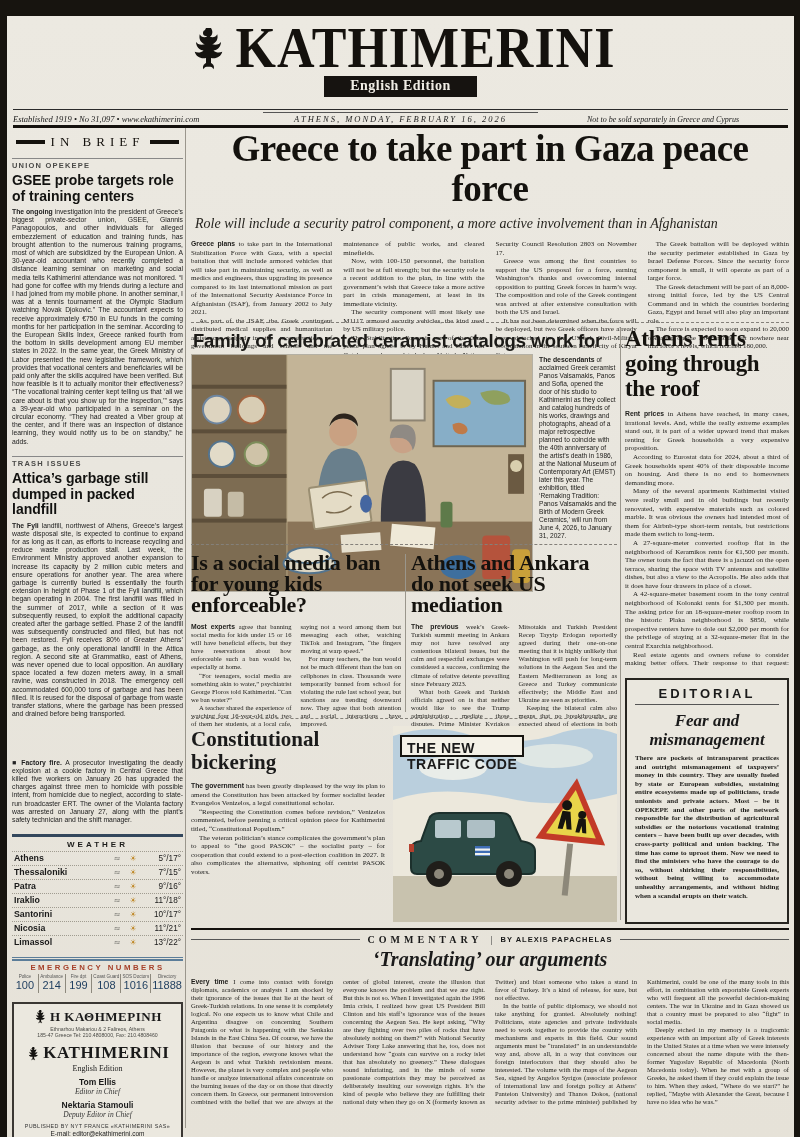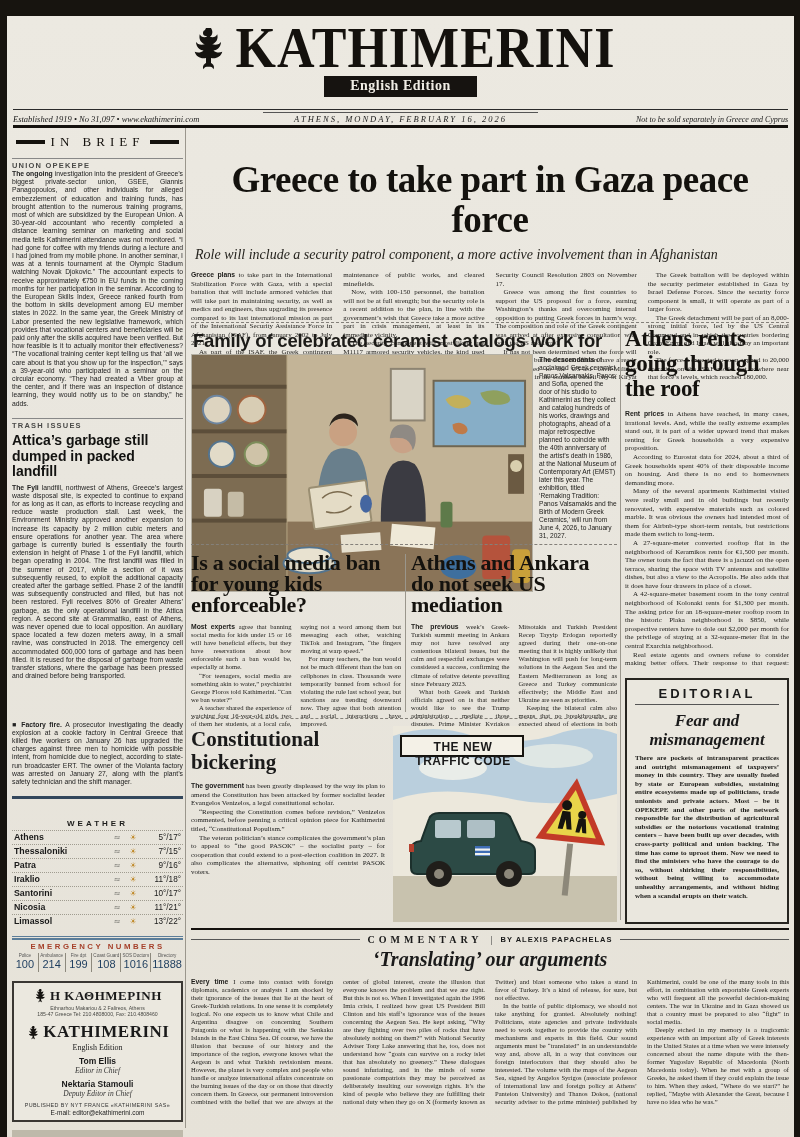--- a/index.html
+++ b/index.html
@@ -13,38 +13,38 @@
   
   .masthead { position:absolute; left:0; top:6px; width:100%; text-align:center; }
   .mast-row { display:flex; justify-content:center; align-items:center; gap:10px; }
   .eagle { width:40px; height:46px; fill:#151310; }
   .eagle-small { width:13px; height:15px; fill:#151310; vertical-align:-3px; }
   .mast-title { font-family:"Liberation Serif",serif; font-weight:700; font-size:52px; letter-spacing:1px; color:#14110d; transform:scaleY(1.1); line-height:1; }
   .edition-banner { display:inline-block; margin-top:2px; background:#161310; color:#f0ede5; font-family:"Liberation Serif",serif; font-size:14px; font-weight:700; padding:2px 26px 3px; letter-spacing:.5px; }
   .dateline { position:absolute; left:6px; top:93px; width:775px; display:flex; align-items:center; border-top:1px solid #2a2a2a; padding-top:2px; }
   .dateline .dl-left { flex:1; font-style:italic; font-weight:400; font-size:8.5px; text-align:left; }
   .dateline .dl-center { flex:1.1; font-size:8.5px; letter-spacing:2px; text-align:center; border-top:1px solid #555; border-bottom:1px solid #555; padding:1px 0; font-style:italic; }
-  .dateline .dl-right { flex:1; font-style:italic; font-size:8px; text-align:right; }
+  .dateline .dl-right { flex:1; font-style:italic; font-size:8px; text-align:center; }
   .rule-thick { position:absolute; left:6px; top:109px; width:775px; height:3px; background:#14110d; }
   
   .sidebar { position:absolute; left:5px; top:116px; width:171px; }
   .sidebar-divider { position:absolute; left:178px; top:112px; width:1px; height:1000px; background:#9a968c; }
   .inbrief-head { display:flex; align-items:center; gap:6px; margin:2px 4px 6px; }
   .inbrief-head .bar { flex:1; height:4px; background:#14110d; }
   .inbrief-head .t { font-family:"Liberation Serif",serif; font-size:13px; letter-spacing:5px; color:#14110d; }
   .kicker { border-top:1px solid #888; margin-top:8px; padding-top:2px; font-family:"Liberation Sans",sans-serif; font-size:7.5px; font-weight:700; letter-spacing:1.2px; color:#4a4a48; }
   .brief-h { font-family:"Liberation Sans",sans-serif; font-weight:700; font-size:14px; line-height:15.5px; color:#121210; margin:3px 0 4px; }
   .brief-body { font-family:"Liberation Sans",sans-serif; font-size:6.8px; line-height:8.2px; text-align:justify; color:#222; overflow:hidden; }
   .brief-body b { font-weight:700; }
   .bb1 { height:240px; }
   .bb2 { height:230px; }
   .note { margin-top:7px; height:66px; }
   
   .weather { margin-top:9px; border-top:3px solid #33475c; padding-top:2px; }
-  .weather-head { text-align:center; font-family:"Liberation Sans",sans-serif; font-size:8px; font-weight:700; letter-spacing:3px; color:#1d1d1b; padding:1px 0 2px;margin-top:17px; }
+  .weather-head { text-align:center; font-family:"Liberation Sans",sans-serif; font-size:8px; font-weight:700; letter-spacing:3px; color:#1d1d1b; padding:1px 0 2px; }
   .wrow { display:flex; align-items:center; border-top:1px dotted #a09c90; padding:1.5px 2px; }
   .wrow .city { flex:1; font-family:"Liberation Sans",sans-serif; font-weight:700; font-size:8.8px; }
   .wrow .wic { width:16px; text-align:center; font-family:"DejaVu Sans",sans-serif; font-size:8px; color:#6b6b66; }
   .wrow .sic { width:16px; text-align:center; font-family:"DejaVu Sans",sans-serif; font-size:8px; color:#c08a2a; }
   .wrow .temp { width:40px; text-align:right; font-family:"Liberation Sans",sans-serif; font-size:8.2px; }
   
   .emg { margin-top:8px; border-top:1px solid #5b7d99; }
   .emg-inner { border-top:2px solid #5b7d99; margin-top:1px; }
   .emg-head { text-align:center; font-family:"Liberation Sans",sans-serif; font-size:7.8px; font-weight:700; letter-spacing:2.5px; color:#a6402a; padding:2px 0; }
   .emg-row { display:flex; }
@@ -59,21 +59,21 @@
   .imp-title { font-family:"Liberation Serif",serif; font-weight:700; font-size:17px; margin-top:4px; letter-spacing:.5px; }
   .imp-ed { font-family:"Liberation Serif",serif; font-size:8px; margin-top:1px; }
   .imp-name { font-family:"Liberation Sans",sans-serif; font-weight:700; font-size:8.5px; margin-top:4px; }
   .imp-role { font-family:"Liberation Serif",serif; font-style:italic; font-size:7.5px; color:#333; }
   .imp-pub { font-family:"Liberation Sans",sans-serif; font-size:5.4px; letter-spacing:.4px; margin-top:4px; color:#333; }
   .imp-mail { font-family:"Liberation Sans",sans-serif; font-size:6.5px; margin-top:1px; }
   
   .subs { margin-top:8px; background:#beb9aa; padding:3px 4px 4px; }
   
   .main-block { position:absolute; }
-  .gaza { left:184px; top:113px; width:598px;margin-top:31px; }
+  .gaza { left:184px; top:113px; width:598px; }
   .gaza-h { font-family:"Liberation Serif",serif; font-weight:600; font-size:37px; text-align:center; color:#14120e; letter-spacing:-.5px; line-height:40px; }
   .gaza-sub { font-family:"Liberation Serif",serif; font-style:italic; font-size:14px; color:#26241f; margin:7px 0 0 4px; }
   .body-cols { column-gap:11px; text-align:justify; font-size:7px; line-height:8.5px; color:#1d1c19; overflow:hidden; }
   .body-cols p, .grafs p { text-indent:8px; }
   .body-cols .first, .plain .first { text-indent:0; }
   .gaza-cols { column-count:4; height:128px; margin-top:8px; }
   b.lead { font-family:"Liberation Sans",sans-serif; font-weight:700; font-size:6.8px; }
   .dashed { position:absolute; border-top:1px dashed #84807a; }
   
   .ceramist-h { position:absolute; left:186px; top:314px; width:424px; font-family:"Liberation Sans",sans-serif; font-weight:700; font-size:18.5px; color:#1b1a17; letter-spacing:-.2px; }
@@ -148,20 +148,21 @@
 
   <div class="sidebar-divider"></div>
   <aside class="sidebar">
     <div class="inbrief-head">
       <span class="bar"></span>
       <span class="t">IN BRIEF</span>
       <span class="bar"></span>
     </div>
 
     <div class="kicker">UNION OPEKEPE</div>
+    <h3 class="brief-h">GSEE probe targets role of training centers</h3>
     <p class="brief-body bb1"><b class="lead">The ongoing </b><span>investigation into the president of Greece’s biggest private-sector union, GSEE, Giannis Panagopoulos, and other individuals for alleged embezzlement of education and training funds, has brought attention to the numerous training programs, most of which are subsidized by the European Union. A 30-year-old accountant who recently completed a distance learning seminar on marketing and social media tells Kathimerini attendance was not monitored. “I had gone for coffee with my friends during a lecture and I had joined from my mobile phone. In another seminar, I was at a tennis tournament at the Olympic Stadium watching Novak Djokovic.” The accountant expects to receive approximately €750 in EU funds in the coming months for her participation in the seminar. According to the European Skills Index, Greece ranked fourth from the bottom in skills development among EU member states in 2022. In the same year, the Greek Ministry of Labor presented the new legislative framework, which provides that vocational centers and beneficiaries will be paid only after the skills acquired have been verified. But how feasible is it to actually monitor their effectiveness? “The vocational training center kept telling us that ‘all we care about is that you show up for the inspection,’” says a 39-year-old who participated in a seminar on the circular economy. “They had created a Viber group at the center, and if there was an inspection of distance learning, they would notify us to be on standby,” he adds.</span></p>
 
     <div class="kicker">TRASH ISSUES</div>
     <h3 class="brief-h">Attica’s garbage still dumped in packed landfill</h3>
     <p class="brief-body bb2"><b class="lead">The Fyli </b><span>landfill, northwest of Athens, Greece’s largest waste disposal site, is expected to continue to expand for as long as it can, as efforts to increase recycling and reduce waste production stall. Last week, the Environment Ministry approved another expansion to increase its capacity by 2 million cubic meters and ensure operations for another year. The area where garbage is currently buried is essentially the fourth extension in height of Phase 1 of the Fyli landfill, which began operating in 2004. The first landfill was filled in the summer of 2017, while a section of it was subsequently reused, to exploit the additional capacity created after the garbage settled. Phase 2 of the landfill was subsequently constructed and filled, but has not been restored. Fyli receives 80% of Greater Athens’ garbage, as the only operational landfill in the Attica region. A second site at Grammatiko, east of Athens, was never opened due to local opposition. An auxiliary space located a few dozen meters away, in a small ravine, was constructed in 2018. The emergency cell accommodated 600,000 tons of garbage and has been filled. It is reused for the disposal of garbage from waste transfer stations, where the garbage has been pressed and drained before being transported.</span></p>
 
     <p class="brief-body note"><b class="lead">■ Factory fire. </b><span>A prosecutor investigating the deadly explosion at a cookie factory in Central Greece that killed five workers on January 26 has upgraded the charges against three men to homicide with possible intent, from homicide due to neglect, according to state-run broadcaster ERT. The owner of the Violanta factory was arrested on January 27, along with the plant’s safety technician and the shift manager.</span></p>
 
     <div class="weather">
       <div class="weather-head">WEATHER</div>
@@ -388,21 +389,21 @@
         <path d="M179 52 L214 116 L144 116 Z" fill="#c23a28"></path>
         <path d="M179 64 L204 110 L154 110 Z" fill="#e8d44a"></path>
         <circle cx="172" cy="80" r="5" fill="#16140f"></circle>
         <path d="M168 86 l8 0 l3 18 l-5 0 l-2 -10 l-2 10 l-5 0z" fill="#16140f"></path>
         <circle cx="188" cy="88" r="4" fill="#16140f"></circle>
         <path d="M185 92 l7 0 l2 14 l-4 0 l-1.5 -7 l-1.5 7 l-4 0z" fill="#16140f"></path>
       </g>
 
       <rect x="8" y="10" width="122" height="20" fill="#f4f1e7" stroke="#16140f" stroke-width="2"></rect>
     </svg>
-    <div style="position:absolute; left:14px; top:14px; width:112px; text-align:center; font-family:'Liberation Sans',sans-serif; font-weight:700; font-size:12px; letter-spacing:.5px;">THE NEW TRAFFIC CODE</div>
+    <div style="position:absolute; left:14px; top:14px; width:112px; text-align:left; font-family:'Liberation Sans',sans-serif; font-weight:700; font-size:14px; letter-spacing:.5px;">THE NEW TRAFFIC CODE</div>
   </div>
 
   <section class="editorial">
     <div class="edi-head">EDITORIAL</div>
     <div class="edi-title">Fear and mismanagement</div>
     <div class="edi-body">There are pockets of intransparent practices and outright mismanagement of taxpayers’ money in this country. They are usually fueled by state or European subsidies, sustaining entire ecosystems made up of politicians, trade unionists and private actors. Most – be it OPEKEPE and other parts of the network responsible for the distribution of agricultural subsidies or the notorious vocational training centers – have been built up over decades, with cross-party political and union backing. The time has come to uproot them. Now we need to find the ministers who have the courage to do so, without shirking their responsibilities, without being willing to accommodate unhealthy arrangements, and without hiding when a scandal erupts on their watch.</div>
   </section>
 
   <div class="bigrule"></div>
   <div class="comm-head">

